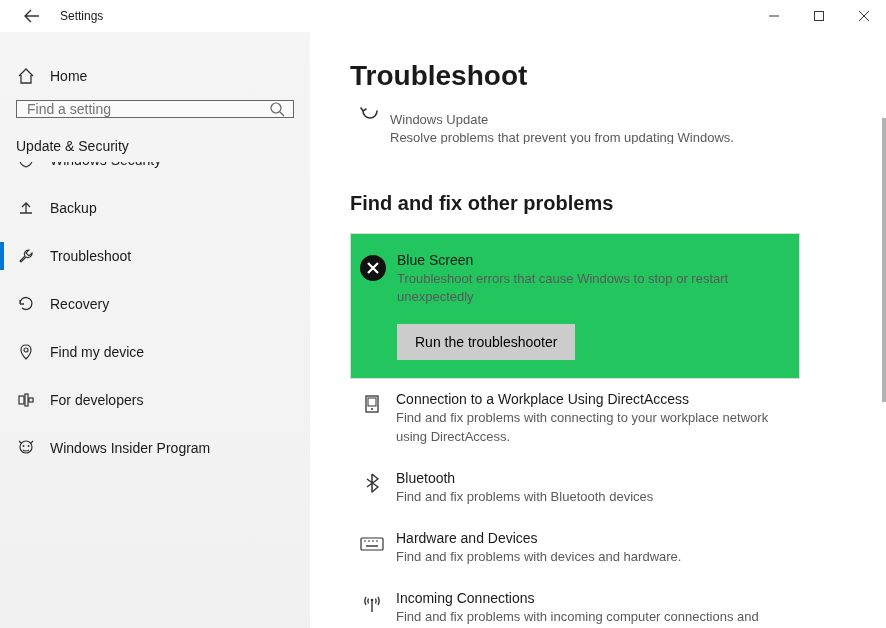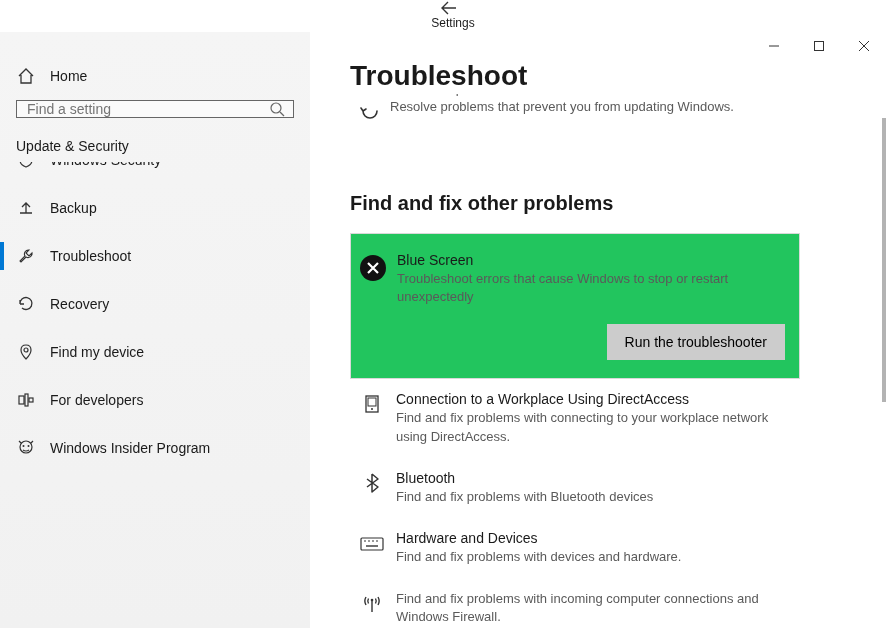--- a/index.html
+++ b/index.html
@@ -16,21 +16,20 @@
     width: 886px; height: 628px;
     display: flex; flex-direction: column;
     position: relative;
   }
   
   .titlebar {
     height: 32px;
     display: flex; align-items: center;
     padding-left: 12px;
     background: #fff;
-    flex-direction: column;
   }
   .titlebar .back {
     width: 40px; height: 32px;
     display: flex; align-items: center; justify-content: center;
     cursor: default;
   }
   .titlebar .title {
     font-size: 12px;
     margin-left: 8px;
   }
@@ -134,20 +133,21 @@
     display: flex; justify-content: center;
     flex-shrink: 0;
     margin-top: 6px;
   }
   .partial-item .txt {
     flex: 1;
     color: #5a5a5a;
     font-size: 13px;
     line-height: 1.4;
     padding-top: 0;
+    margin-top: 31px;
   }
   .partial-item .cut-title {
     color: #5a5a5a;
     font-size: 13px;
     margin-bottom: 0;
   }
   .find-fix-hdr {
     font-size: 20px;
     font-weight: 600;
     margin: 48px 0 18px 0;
@@ -180,21 +180,21 @@
     color: #5a5a5a;
     line-height: 1.4;
   }
   .ts-item.selected {
     background: #22c55e;
     border: 1px solid #d9d9d9;
     padding: 18px 14px 18px 4px;
   }
   .ts-item.selected .ts-icon svg { }
   .run-btn-row {
-    display: flex; justify-content: flex-end;
+    display: flex; 
     margin-top: 18px;
   }
   .run-btn {
     background: #ccc;
     border: none;
     padding: 10px 18px;
     font-size: 14px;
     cursor: default;
   }
   .main-scroll {
@@ -403,20 +403,21 @@
           </div>
 
           <div class="ts-item">
             <div class="ts-icon">
               <svg width="22" height="22" viewBox="0 0 22 22">
                   <path d="M11 8 V20 M5 5 A8 8 0 0 0 5 13 M17 5 A8 8 0 0 1 17 13 M7.5 6.5 A5 5 0 0 0 7.5 11.5 M14.5 6.5 A5 5 0 0 1 14.5 11.5" stroke="#333" stroke-width="1.4" fill="none"></path>
                   <circle cx="11" cy="8" r="1.3" fill="#333"></circle>
                 </svg>
             </div>
             <div class="ts-text">
+              <div class="ts-title">Incoming Connections</div>
               <div class="ts-desc">Find and fix problems with incoming computer connections and Windows Firewall.</div>
             </div>
           </div>
 
         </div>
       </div>
 
       <div class="scrollbar-track">
         <div class="scrollbar-thumb" style="top:86px; height version:628px; height:284px;"></div>
       </div>

